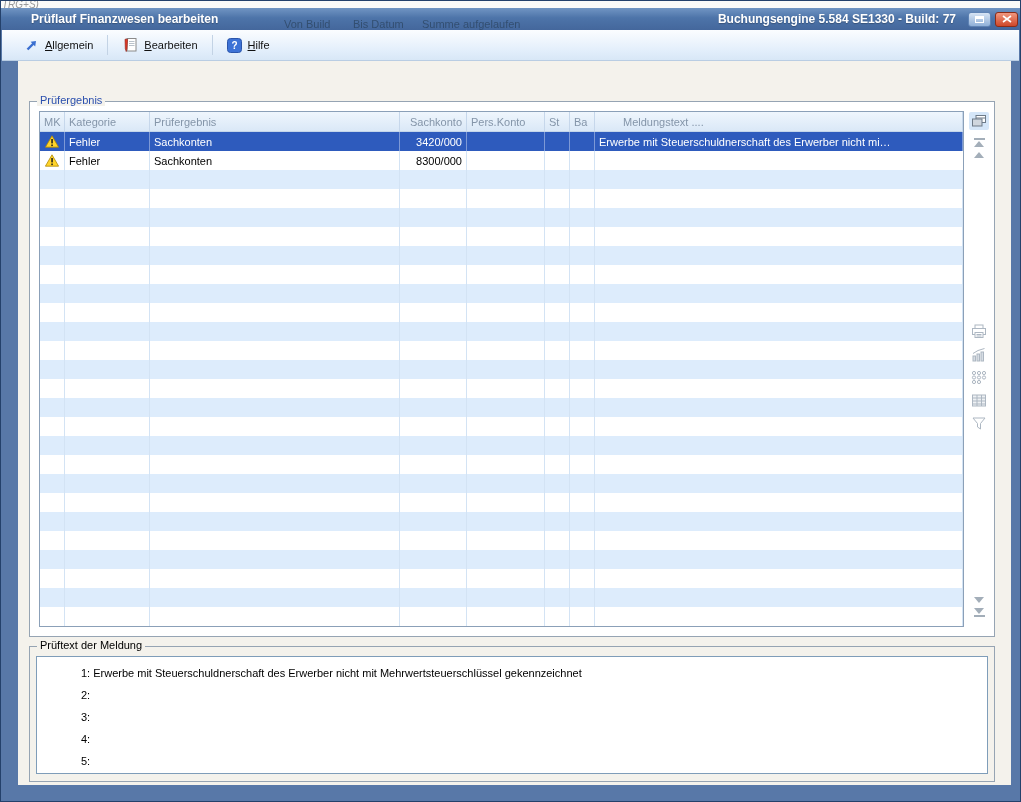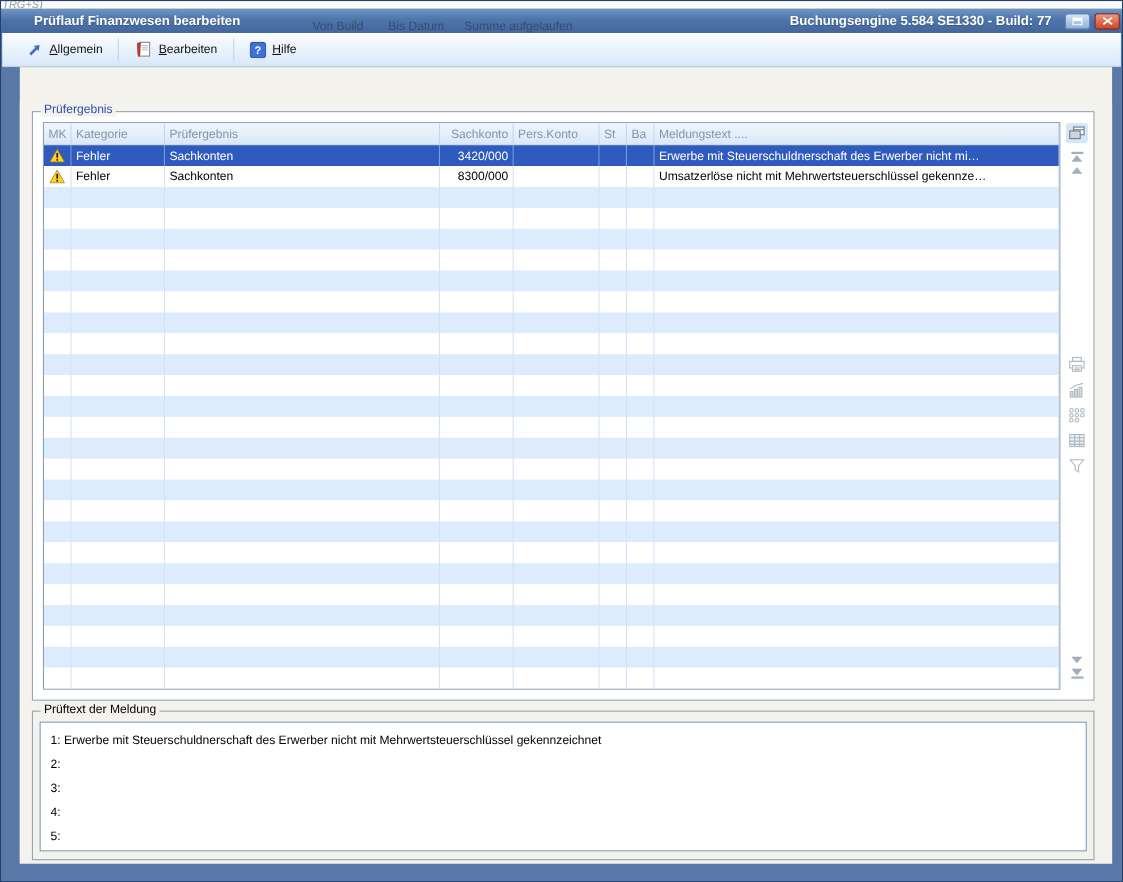--- a/index.html
+++ b/index.html
@@ -107,21 +107,21 @@
   .arr.up{ border-bottom:6px solid #a3aeb9; }
   .arr.down{ border-top:6px solid #a3aeb9; }
   .bar{ width:11px; height:2px; background:#a3aeb9; }
 
   
   .msgbox{
     position:absolute; left:6px; top:9px; right:6px; bottom:7px;
     background:#fff; border:1px solid #7f9db9; padding:5px 9px;
   }
   .msg-line{ height:22px; line-height:22px; font-size:11px; color:#000;
-             white-space:nowrap; overflow:hidden; }
+             white-space:nowrap; overflow:hidden;margin-left:35px; }
 </style>
 </head>
 <body>
 
 <div id="window">
 
   <div class="top-sliver">
     <span>TRG+S)</span>
   </div>
 
@@ -186,21 +186,21 @@
 
         <div class="grid" id="result-grid">
           <div class="thead" id="grid-head">
               <div class="th" style="width: 25px;">MK</div>
               <div class="th" style="width: 85px;">Kategorie</div>
               <div class="th" style="width: 250px;">Prüfergebnis</div>
               <div class="th num" style="width: 67px; text-align: right;">Sachkonto</div>
               <div class="th" style="width: 78px;">Pers.Konto</div>
               <div class="th" style="width: 25px;">St</div>
               <div class="th" style="width: 25px;">Ba</div>
-              <div class="th" style="flex: 1 1 0%;">Meldungstext ....</div>
+              <div class="th" style="flex: 1 1 0%; margin-left: 24px;">Meldungstext ....</div>
             </div>
           <div id="grid-body">
               <div class="tr sel">
                 <div class="td center" style="width: 25px;">
                   <svg width="14" height="13" viewBox="0 0 14 13">
                     <path d="M7 0.8 L13.6 12.2 H0.4 Z" fill="#ffd42a" stroke="#b08800" stroke-width="0.8"></path>
                     <rect x="6.3" y="4" width="1.5" height="4.4" fill="#1a1a1a"></rect>
                     <rect x="6.3" y="9.5" width="1.5" height="1.6" fill="#1a1a1a"></rect>
                   </svg>
                 </div>
@@ -219,21 +219,20 @@
                     <rect x="6.3" y="4" width="1.5" height="4.4" fill="#1a1a1a"></rect>
                     <rect x="6.3" y="9.5" width="1.5" height="1.6" fill="#1a1a1a"></rect>
                   </svg>
                 </div>
                 <div class="td" style="width: 85px;">Fehler</div>
                 <div class="td" style="width: 250px;">Sachkonten</div>
                 <div class="td num" style="width: 67px;">8300/000</div>
                 <div class="td" style="width: 78px;"></div>
                 <div class="td" style="width: 25px;"></div>
                 <div class="td" style="width: 25px;"></div>
-                <div class="td" style="flex: 1 1 0%;">Umsatzerlöse nicht mit Mehrwertsteuerschlüssel gekennze…</div>
               </div>
               <div class="tr stripe">
                 <div class="td center" style="width: 25px;"></div>
                 <div class="td" style="width: 85px;"></div>
                 <div class="td" style="width: 250px;"></div>
                 <div class="td num" style="width: 67px;"></div>
                 <div class="td" style="width: 78px;"></div>
                 <div class="td" style="width: 25px;"></div>
                 <div class="td" style="width: 25px;"></div>
                 <div class="td" style="flex: 1 1 0%;"></div>

